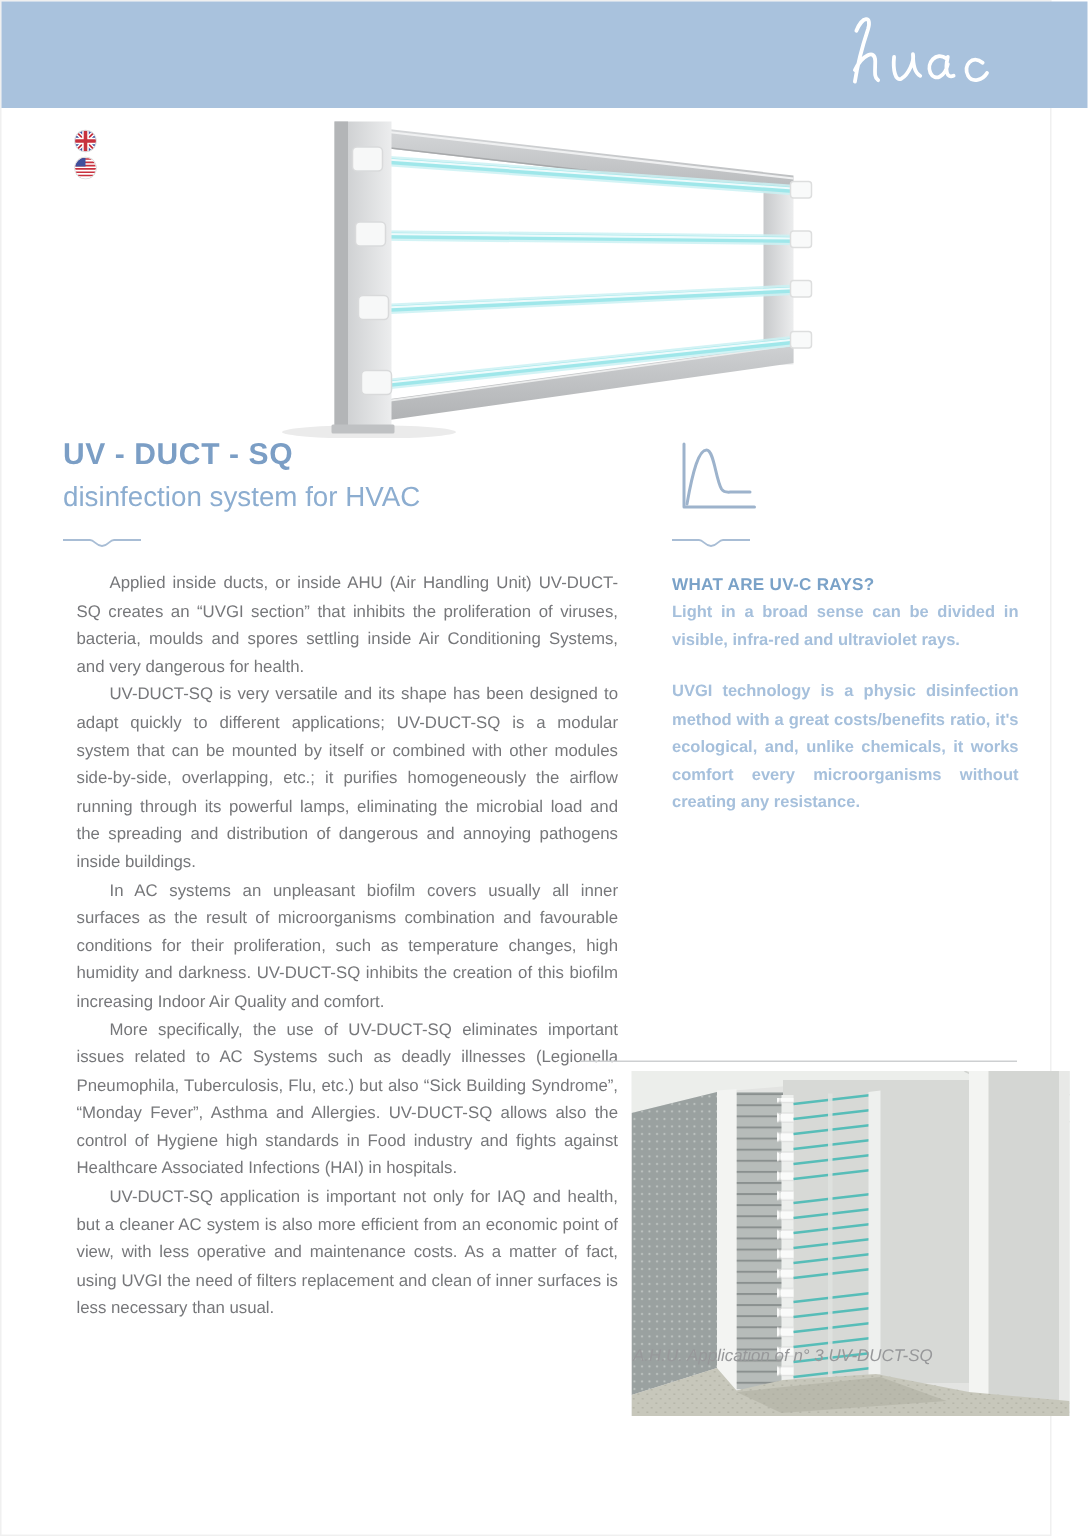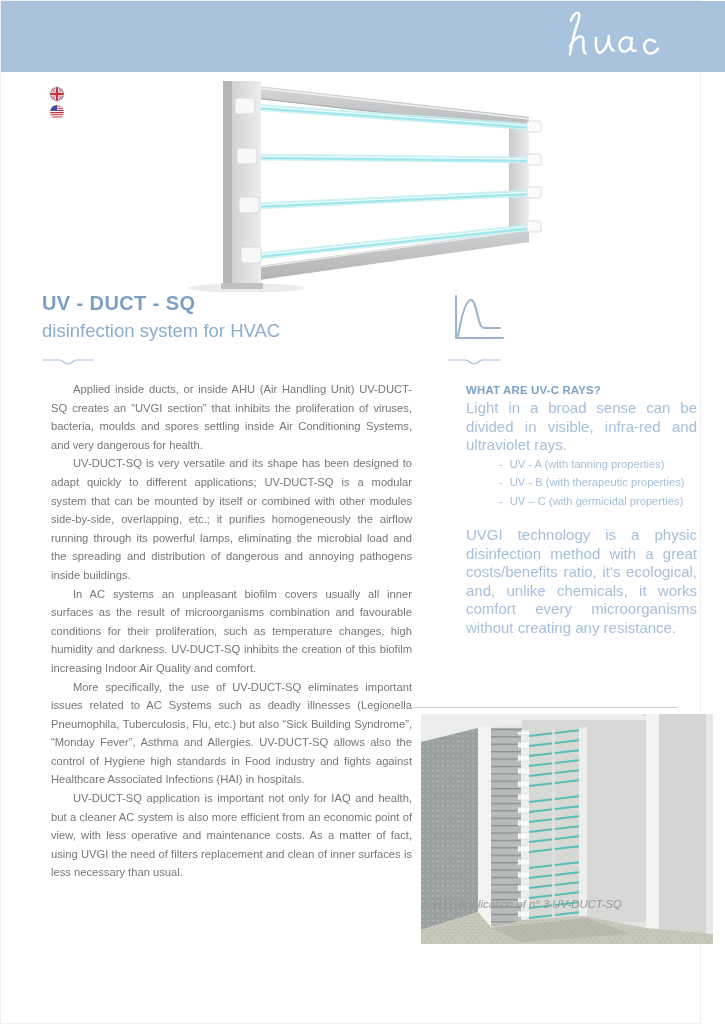--- a/index.html
+++ b/index.html
@@ -27,23 +27,23 @@
   .title-block h2{margin:5px 0 16px;font-size:18.5px;font-weight:normal;color:#8cadd0;}
   .squiggle{display:block;margin-top:11px;}
 
   .body-left{position:absolute;left:50px;top:379px;width:361px;}
   .body-left p{margin:0;text-indent:22px;font-size:11.2px;line-height:18.6px;
                text-align:justify;color:#76777a;}
 
   
   .r-icon{position:absolute;left:447px;top:292px;width:60px;height:52px;}
   .r-squiggle{position:absolute;left:447px;top:357px;}
-  .sidebar{position:absolute;left:465px;top:383px;width:231px;}
+  .sidebar{position:absolute;left:447px;top:383px;width:231px;}
   .sidebar h3{margin:0 0 3px;font-size:11.4px;font-weight:bold;color:#7aa2c8;letter-spacing:.2px;}
-  .sidebar p.rp{margin:0;font-size:15px;line-height:18.5px;color:#a6c0dc;text-align:justify;}
+  .sidebar p.rp{margin:0;font-size:11px;line-height:18.5px;color:#a6c0dc;text-align:justify;font-weight:bold;}
   .uv-list{list-style:none;margin:0 0 0 33px;padding:0;}
   .uv-list li{font-size:11.2px;line-height:18.5px;color:#a6c0dc;}
   .uv-list .dash{margin-right:7px;}
   .r-paras p.rp{margin:16px 0 0;}
   .r-paras p.rp + p.rp{margin-top:19px;}
 
   .hr-line{position:absolute;left:386px;top:706px;width:291px;height:1px;background:#cdcfd1;}
 
   .ahu{position:absolute;left:420px;top:713px;width:292px;height:230px;}
   .caption{position:absolute;left:421px;top:897px;width:280px;
@@ -186,28 +186,20 @@
   <svg class="r-squiggle" width="52" height="8" viewBox="0 0 52 8">
     <path d="M0,2 H18 C21,2 22,6 26,6 C30,6 31,2 34,2 H52" fill="none" stroke="#a8bdd5" stroke-width="1.2"></path>
   </svg>
 
   <section class="sidebar">
     <h3>WHAT ARE UV-C RAYS?</h3>
     <div>
 
     <p class="rp">Light in a broad sense can be divided in visible, infra-red and ultraviolet rays.</p>
       </div>
-    <ul class="uv-list">
-
-        <li><span class="dash">-</span><span>UV - A (with tanning properties)</span></li>
-
-        <li><span class="dash">-</span><span>UV - B (with therapeutic properties)</span></li>
-
-        <li><span class="dash">-</span><span>UV – C (with germicidal properties)</span></li>
-      </ul>
     <div class="r-paras">
 
         <p class="rp">UVGI technology is a physic disinfection method with a great costs/benefits ratio, it's ecological, and, unlike chemicals, it works comfort every microorganisms without creating any resistance.</p>
       </div>
   </section>
 
   <div class="hr-line"></div>
 
   <svg class="ahu" viewBox="0 0 292 230">
     <defs>

